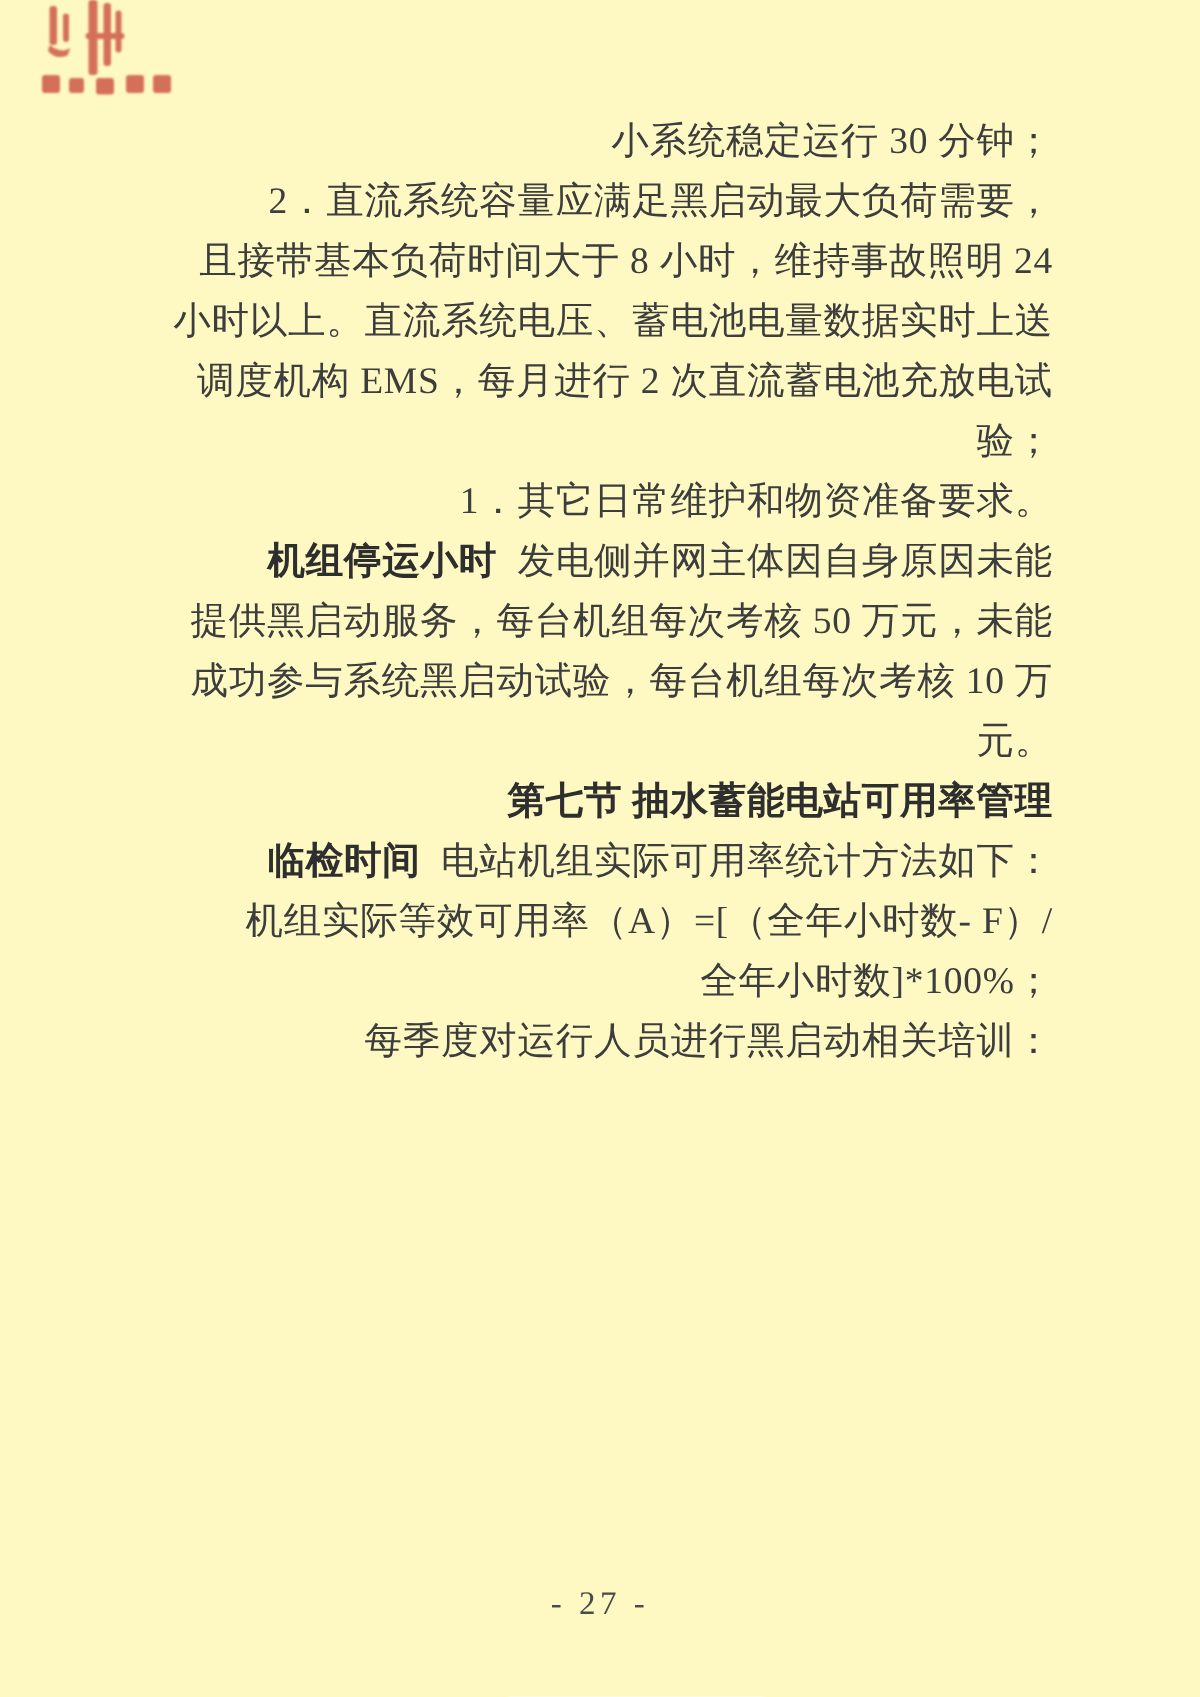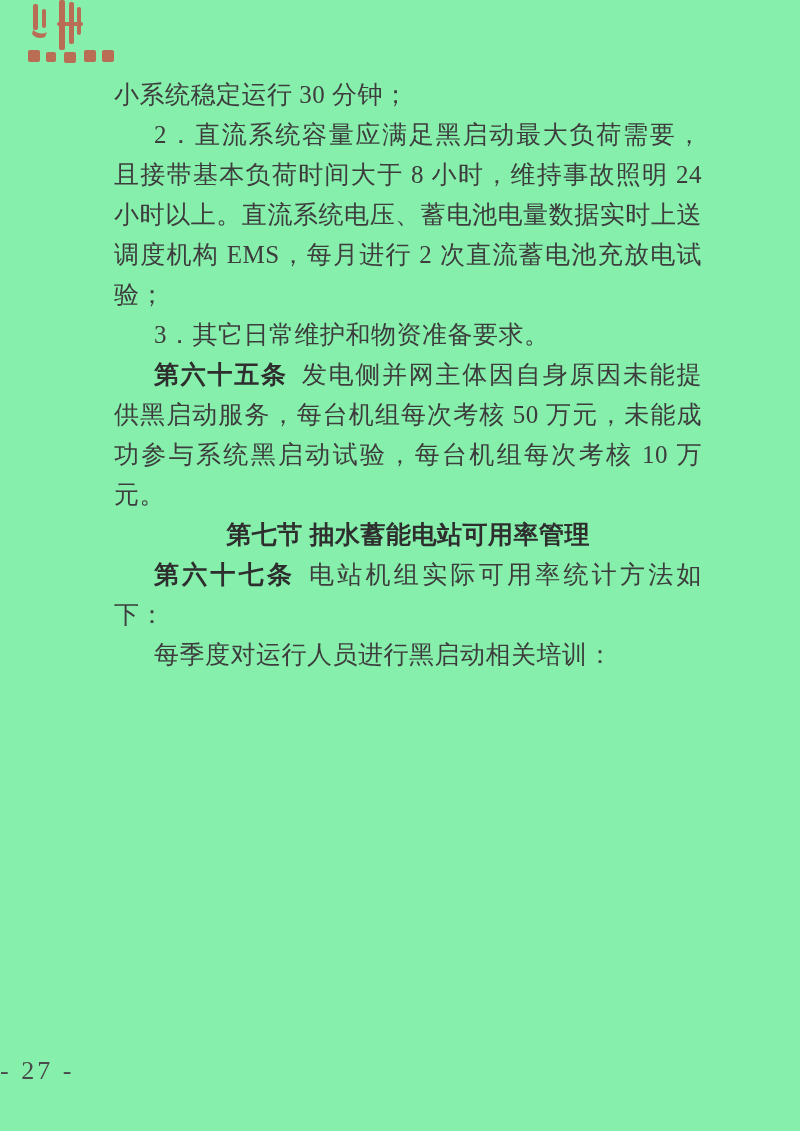--- a/index.html
+++ b/index.html
@@ -10,42 +10,42 @@
     width: 800px;
     height: 1131px;
     position: relative;
     background: #fefefe;
     overflow: hidden;
     font-family: "Liberation Serif", "DejaVu Serif", serif;
   }
   .doc-page {
     position: absolute;
     inset: 0;
-    background: #86efac;
+    background: #fef9c3;
   }
   .seal-fragment {
     position: absolute;
     left: 26px;
     top: 0;
     width: 94px;
     height: 68px;
     pointer-events: none;
   }
   .content {
     position: absolute;
     left: 114px;
     top: 75px;
     width: 588px;
     font-size: 25px;
     line-height: 40px;
     color: #3d3d3d;
     text-align: justify;
     letter-spacing: 0.5px;
   }
-  .content p { margin: 0; }
+  .content p { margin: 0; text-align: right; }
   .indent { text-indent: 1.6em; }
   .m6  { margin-top: 6px; }
   .m8  { margin-top: 8px; }
   .m2  { margin-top: 2px; }
   .m10 { margin-top: 10px; }
   .m12 { margin-top: 12px; }
   .lead {
     font-weight: bold;
     color: #2e2e2e;
     margin-right: 0.55em;
@@ -53,21 +53,22 @@
   .heading {
     text-align: center;
     font-weight: bold;
     color: #2e2e2e;
   }
   .pagenum {
     position: absolute;
     left: 0;
     right: 0;
     top: 1056px;
-    font-size: 26px;
+    text-align: center;
+    font-size: 22px;
     letter-spacing: 3px;
     color: #4a4a4a;
   }
 </style>
 </head>
 <body>
 
 <div class="doc-page">
 
   <svg class="seal-fragment" viewBox="0 0 94 68" xmlns="http://www.w3.org/2000/svg" aria-hidden="true">
@@ -95,29 +96,30 @@
     </g>
   </svg>
 
   <div class="content">
 
     <p>小系统稳定运行 30 分钟；</p>
 
     <p class="indent m6">2．直流系统容量应满足黑启动最大负荷需要，且接带基本负荷时间大于 8 小时，维持事故照明 24 小时以上。直流系统电压、蓄电池电量数据实时上送调度机构 EMS，每月进行 2 次直流蓄电池充放电试验；</p>
 
 
-    <p class="indent m6">3．其它日常维护和物资准备要求。</p>
+    <p class="indent m6">1．其它日常维护和物资准备要求。</p>
 
-    <p class="indent"><span class="lead">第六十五条</span><span>发电侧并网主体因自身原因未能提供黑启动服务，每台机组每次考核 50 万元，未能成功参与系统黑启动试验，每台机组每次考核 10 万元。</span></p>
+    <p class="indent"><span class="lead">机组停运小时</span><span>发电侧并网主体因自身原因未能提供黑启动服务，每台机组每次考核 50 万元，未能成功参与系统黑启动试验，每台机组每次考核 10 万元。</span></p>
 
     <p class="heading">第七节 抽水蓄能电站可用率管理</p>
 
 
-    <p class="indent m2"><span class="lead">第六十七条</span><span>电站机组实际可用率统计方法如下：</span></p>
+    <p class="indent m2"><span class="lead">临检时间</span><span>电站机组实际可用率统计方法如下：</span></p>
 
+    <p class="indent m10">机组实际等效可用率（A）=[（全年小时数- F）/全年小时数]*100%；</p>
 
 
     <p class="indent m10">每季度对运行人员进行黑启动相关培训：</p>
 
 
   </div>
 
   <div class="pagenum">- 27 -</div>
 
 </div>

